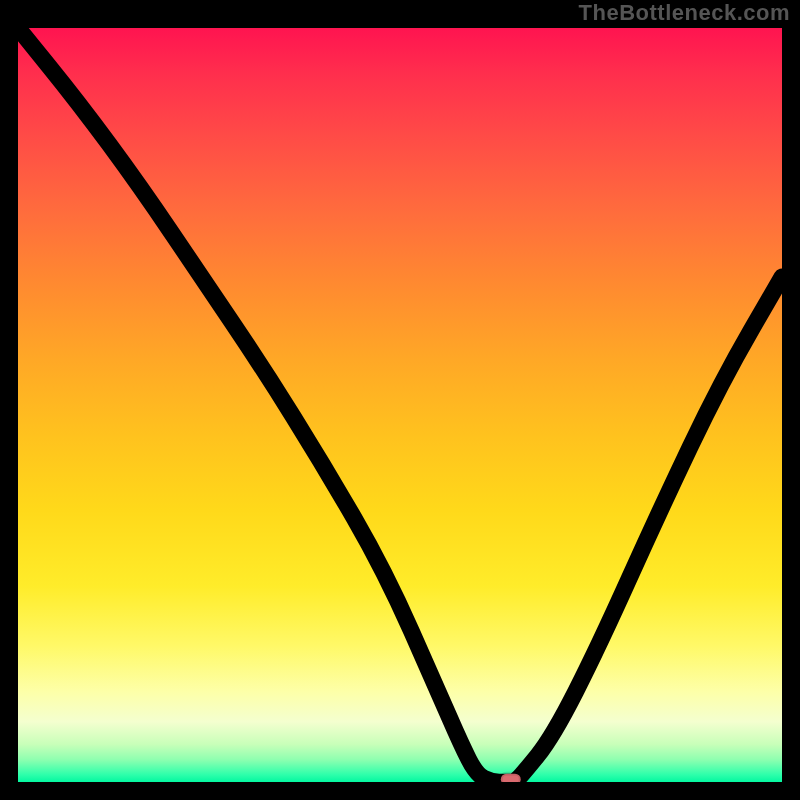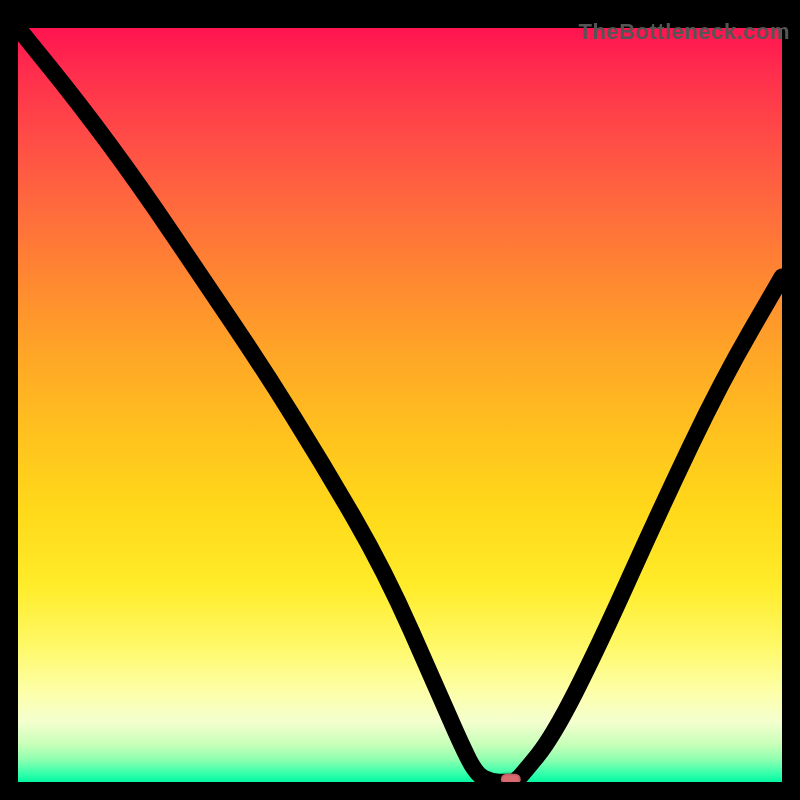--- a/index.html
+++ b/index.html
@@ -12,21 +12,21 @@
     font-family: Arial, Helvetica, sans-serif;
   }
   .frame {
     position: relative;
     width: 800px;
     height: 800px;
     background: #000;
   }
   .watermark {
     position: absolute;
-    top: 19px;
+    top: 0;
     right: 10px;
     color: #555;
     font-size: 22px;
     font-weight: 600;
     letter-spacing: 0.5px;
     z-index: 5;
   }
   .plot-area {
     position: absolute;
     left: 18px;

